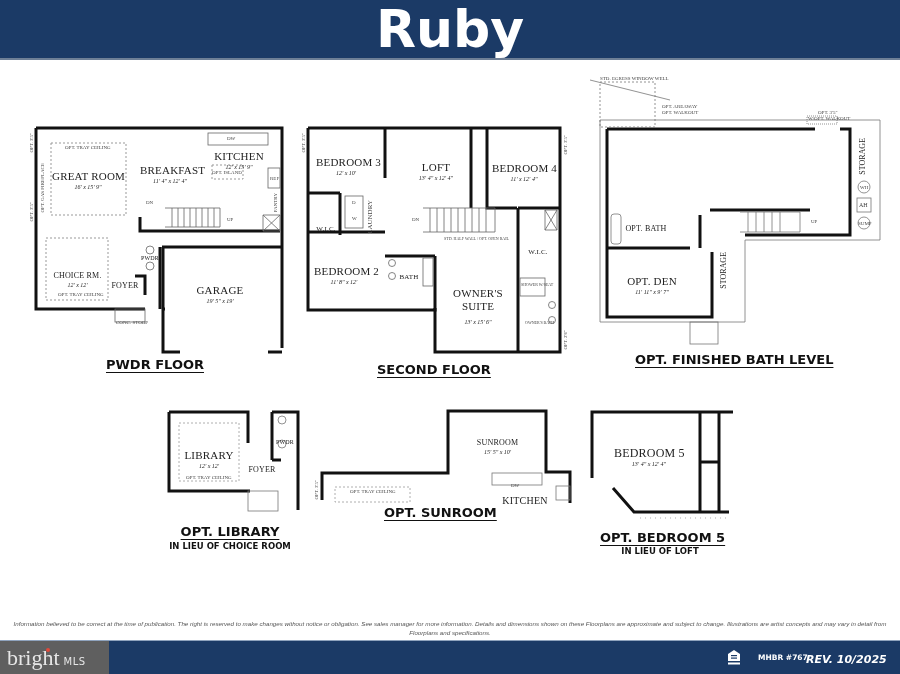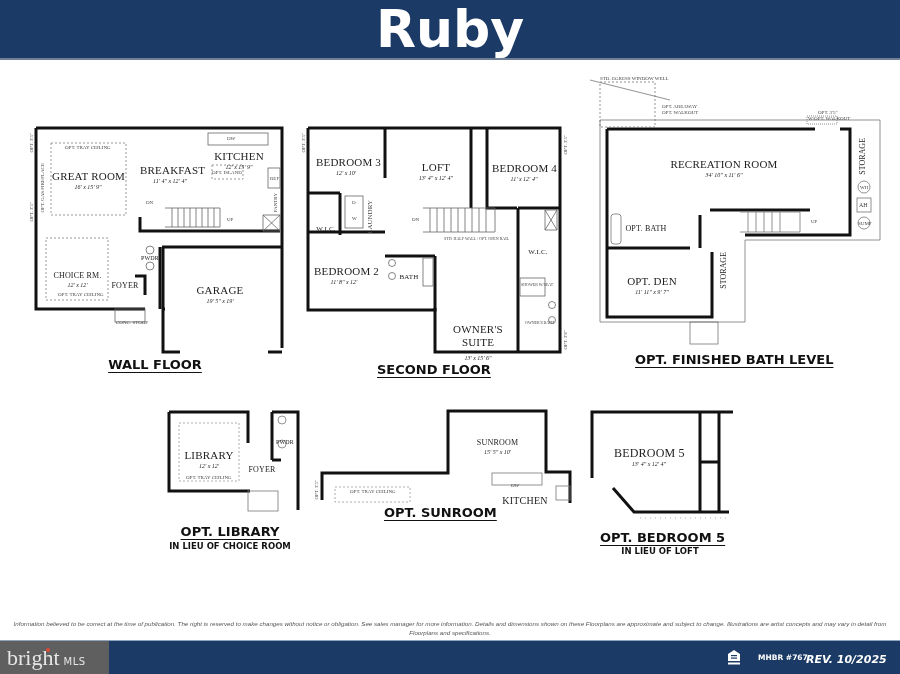--- a/index.html
+++ b/index.html
@@ -79,21 +79,21 @@
   <div class="sm" style="left:227px;top:136px;">DW</div>
   <div class="sm" style="left:270px;top:176px;">REF</div>
   <div class="sm" style="left:146px;top:200px;">DN</div>
   <div class="sm" style="left:227px;top:217px;">UP</div>
   <div class="sm" style="left:116px;top:320px;">CONC. STOOP</div>
   <div class="sm" style="left:58px;top:292px;">OPT. TRAY CEILING</div>
   <div class="sm vert" style="left:29px;top:133px;">OPT. 3'5"</div>
   <div class="sm vert" style="left:40px;top:163px;">OPT. GAS FIREPLACE</div>
   <div class="sm vert" style="left:29px;top:202px;">OPT. 3'5"</div>
   <div class="sm vert" style="left:273px;top:193px;">PANTRY</div>
-  <div class="ttl" style="left:100px;top:357px;width:110px;">WALL FLOOR</div>
+  <div class="ttl" style="left:100px;top:357px;width:110px;">PWDR FLOOR</div>
 </div>
 
 <div class="plan" style="left:0;top:0;width:484px;height:390px;text-decoration:underline;">
   <svg width="600" height="390">
     <g stroke="#111" stroke-width="3" fill="none">
       <polyline points="308,128 560,128 560,352 435,352 435,308"></polyline>
       <polyline points="308,128 308,310 435,310 435,256"></polyline>
       <line x1="308" y1="193" x2="340" y2="193"></line>
       <line x1="385" y1="128" x2="385" y2="178"></line>
       <polyline points="487,128 487,208 517,208"></polyline>
@@ -122,21 +122,21 @@
         <circle cx="392" cy="276" r="3.5"></circle>
       <rect x="423" y="258" width="10" height="28"></rect>
       <circle cx="552" cy="305" r="3.5"></circle>
         <circle cx="552" cy="320" r="3.5"></circle>
     </g>
   </svg>
   <div class="rm" style="left:316px;top:152px;width:60px;"><span class="n">BEDROOM 3</span><span class="d">12' x 10'</span></div>
   <div class="rm" style="left:406px;top:157px;width:60px;"><span class="n">LOFT</span><span class="d">13' 4" x 12' 4"</span></div>
   <div class="rm" style="left:492px;top:158px;width:64px;"><span class="n">BEDROOM 4</span><span class="d">11' x 12' 4"</span></div>
   <div class="rm" style="left:314px;top:261px;width:60px;"><span class="n">BEDROOM 2</span><span class="d">11' 8" x 12'</span></div>
-  <div class="rm" style="left:448px;top:286px;width:60px;white-space:normal;line-height:12px;margin-top:36px;"><span class="n">OWNER'S SUITE</span><span class="d" style="margin-top:4px">13' x 15' 6"</span></div>
+  <div class="rm" style="left:448px;top:286px;width:60px;white-space:normal;line-height:12px;"><span class="n">OWNER'S SUITE</span><span class="d" style="margin-top:4px">13' x 15' 6"</span></div>
   <div class="rm" style="left:313px;top:217px;width:26px;"><span class="n" style="font-size:7px">W.I.C.</span></div>
   <div class="rm" style="left:525px;top:240px;width:26px;"><span class="n" style="font-size:7px">W.I.C.</span></div>
   <div class="rm" style="left:397px;top:265px;width:24px;"><span class="n" style="font-size:7px">BATH</span></div>
   <div class="sm vert" style="left:366px;top:200px;font-size:7px;">LAUNDRY</div>
   <div class="sm" style="left:352px;top:216px;">W</div>
   <div class="sm" style="left:352px;top:200px;">D</div>
   <div class="sm" style="left:412px;top:217px;">DN</div>
   <div class="sm" style="left:444px;top:236px;font-size:4px;">STD. HALF WALL / OPT. OPEN RAIL</div>
   <div class="sm" style="left:521px;top:282px;font-size:4px;">SHOWER W/SEAT</div>
   <div class="sm" style="left:525px;top:320px;font-size:4px;">OWNER'S BATH</div>
@@ -167,21 +167,20 @@
       <path d="M740,212 L800,212 L800,232 L740,232"></path>
       <line x1="748" y1="212" x2="748" y2="232"></line>
         <line x1="756" y1="212" x2="756" y2="232"></line>
         <line x1="764" y1="212" x2="764" y2="232"></line>
         <line x1="772" y1="212" x2="772" y2="232"></line>
         <line x1="780" y1="212" x2="780" y2="232"></line>
       <rect x="690" y="322" width="28" height="22"></rect>
       <rect x="611" y="214" width="10" height="30" rx="3"></rect>
     </g>
   </svg>
-  <div class="rm" style="left:664px;top:154px;width:120px;"><span class="n">RECREATION ROOM</span><span class="d">34' 10" x 11' 6"</span></div>
   <div class="rm" style="left:622px;top:271px;width:60px;"><span class="n">OPT. DEN</span><span class="d">11' 11" x 9' 7"</span></div>
   <div class="rm" style="left:623px;top:217px;width:46px;"><span class="n" style="font-size:8px">OPT. BATH</span></div>
   <div class="sm" style="left:600px;top:76px;">STD. EGRESS WINDOW WELL</div>
   <div class="sm" style="left:662px;top:104px;">OPT. AREAWAY</div>
   <div class="sm" style="left:662px;top:110px;">OPT. WALKOUT</div>
   <div class="sm" style="left:818px;top:110px;">OPT. 3'5"</div>
   <div class="sm" style="left:808px;top:116px;">W/OPT. WALKOUT</div>
   <div class="sm vert" style="left:858px;top:138px;font-size:8px;color:#222;">STORAGE</div>
   <div class="sm vert" style="left:719px;top:252px;font-size:8px;color:#222;">STORAGE</div>
   <div class="sm" style="left:860px;top:185px;">WH</div>

